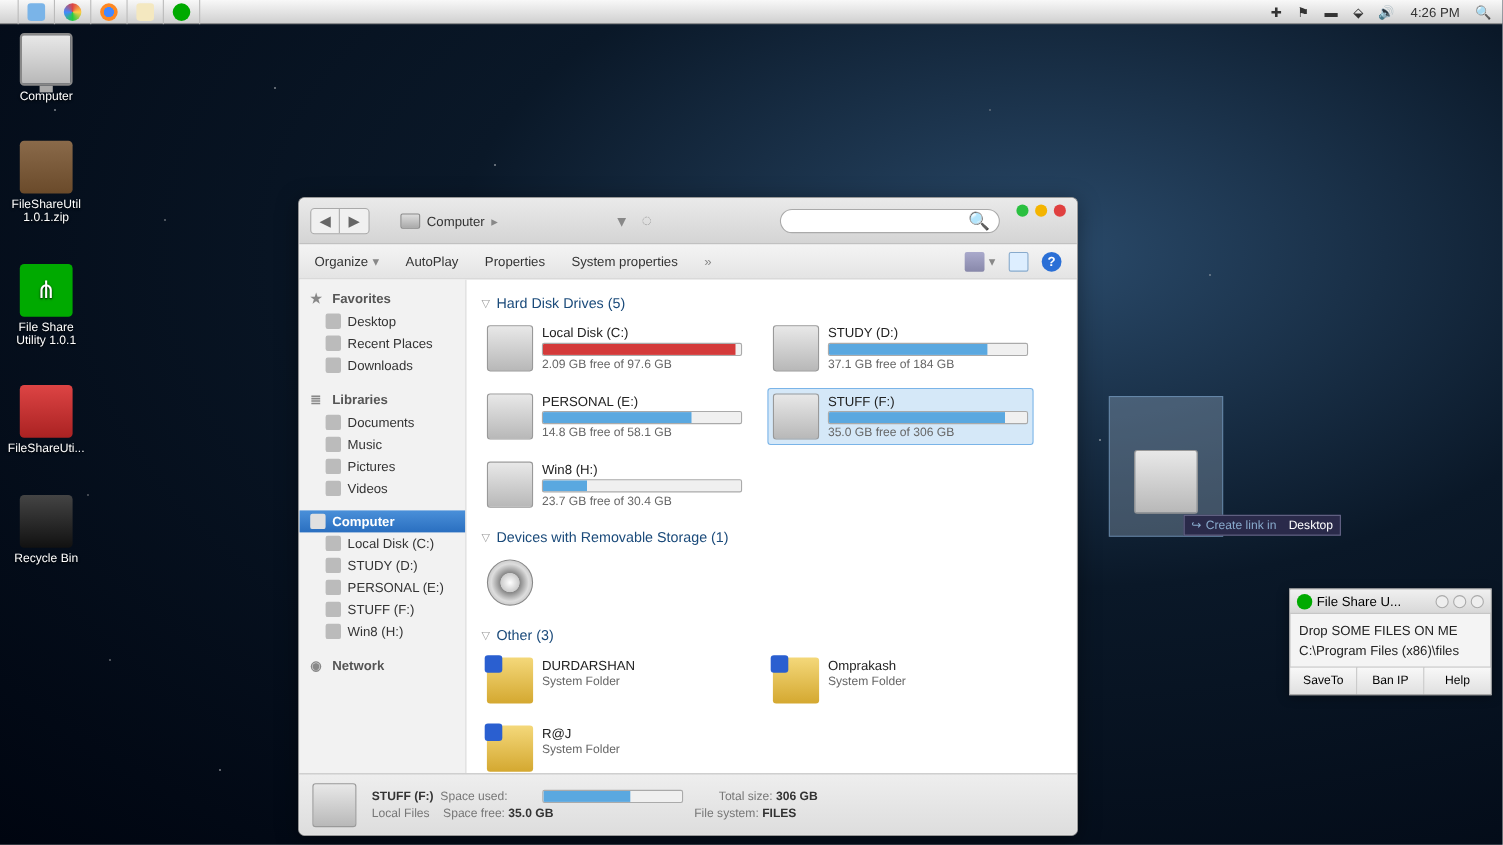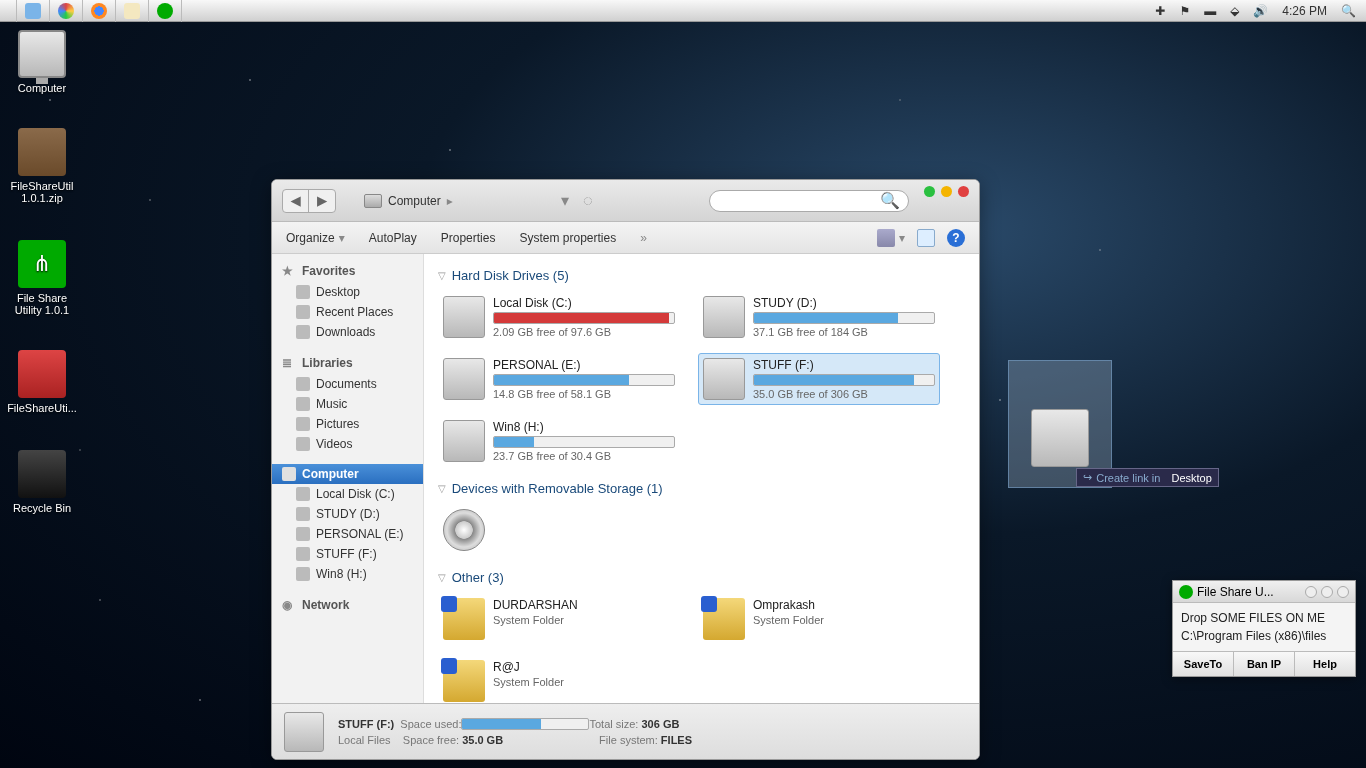--- a/index.html
+++ b/index.html
@@ -52,37 +52,37 @@
 .drive-info { flex:1; font-size:11px; }
 .drive-name { color:#222; margin-bottom:2px; font-size:12px; }
 .bar { height:12px; background:#f0f0f0; border:1px solid #aaa; border-radius:2px; overflow:hidden; margin-bottom:2px; }
 .bar-fill { height:100%; }
 .drive-free { color:#666; }
 .dvd-ic { width:42px; height:42px; border-radius:50%; background:radial-gradient(circle,#fff 0%,#ccc 30%,#888 32%,#ddd 60%,#aaa 100%); border:1px solid #888; flex-shrink:0; }
 .bt-ic { width:42px; height:42px; background:linear-gradient(#f4d87a,#d4a830); border-radius:3px; position:relative; flex-shrink:0; }
 .bt-ic::before { content:""; position:absolute; left:-2px; top:-2px; width:16px; height:16px; background:#2a5fd0; border-radius:3px; }
 .status { height:56px; background:linear-gradient(#eee,#ddd); border-top:1px solid #bbb; display:flex; align-items:center; padding:0 12px; gap:14px; font-size:11px; color:#555; }
 .status .drive-ic { width:40px; height:40px; }
-.stat-row { display:flex; }
+.stat-row { display:flex; gap:32px; }
 .stat-lbl { color:#777; }
 .stat-val { color:#333; font-weight:bold; }
 .stat-bar { width:128px; height:12px; background:#f0f0f0; border:1px solid #aaa; border-radius:2px; overflow:hidden; }
 .stat-bar-fill { height:100%; background:#5aa8e0; }
 .drag-ghost { position:absolute; left:1008px; top:360px; width:104px; height:128px; background:rgba(180,200,220,0.3); border:1px solid rgba(120,160,200,0.6); display:flex; flex-direction:column; align-items:center; justify-content:flex-end; }
 .drag-ghost .dic { width:58px; height:58px; background:linear-gradient(#e8e8e8,#b8b8b8); border:1px solid #999; border-radius:3px; margin-bottom:20px; }
 .drag-tip { position:absolute; left:1076px; top:468px; background:#2a2a4a; color:#8ac; border:1px solid #668; padding:2px 6px; font-size:11px; display:flex; align-items:center; gap:4px; }
 .drag-tip b { color:#fff; font-weight:normal; }
-.util-win { position:absolute; left:1172px; top:580px; width:184px; background:#f4f4f4; border:1px solid #999; box-shadow:0 2px 10px rgba(0,0,0,0.4); font-size:12px; }
+.util-win { position:absolute; left:1172px; top:535px; width:184px; background:#f4f4f4; border:1px solid #999; box-shadow:0 2px 10px rgba(0,0,0,0.4); font-size:12px; }
 .util-tb { height:22px; background:linear-gradient(#f0f0f0,#d8d8d8); border-bottom:1px solid #bbb; display:flex; align-items:center; padding:0 6px; gap:4px; }
 .util-tb .uic { width:14px; height:14px; background:#0a0; border-radius:50%; }
 .util-tb .wbtns { margin-left:auto; display:flex; gap:4px; }
 .util-tb .wbtns span { width:12px; height:12px; border:1px solid #aaa; border-radius:50%; background:#eee; }
 .util-body { padding:6px 8px; line-height:1.5; color:#222; }
 .util-btns { display:flex; border-top:1px solid #bbb; }
-.util-btns button { flex:1; height:24px; border:none; border-right:1px solid #bbb; background:linear-gradient(#f8f8f8,#e0e0e0); font-size:11px;font-weight:bold; }
+.util-btns button { flex:1; height:24px; border:none; border-right:1px solid #bbb; background:linear-gradient(#f8f8f8,#e0e0e0); font-size:11px; }
 .util-btns button:last-child { border-right:none; }
 </style>
 </head>
 <body>
 
 <div class="stars"></div>
 
 <div class="menubar">
   <div class="menu-left">
     <div class="menu-item">

